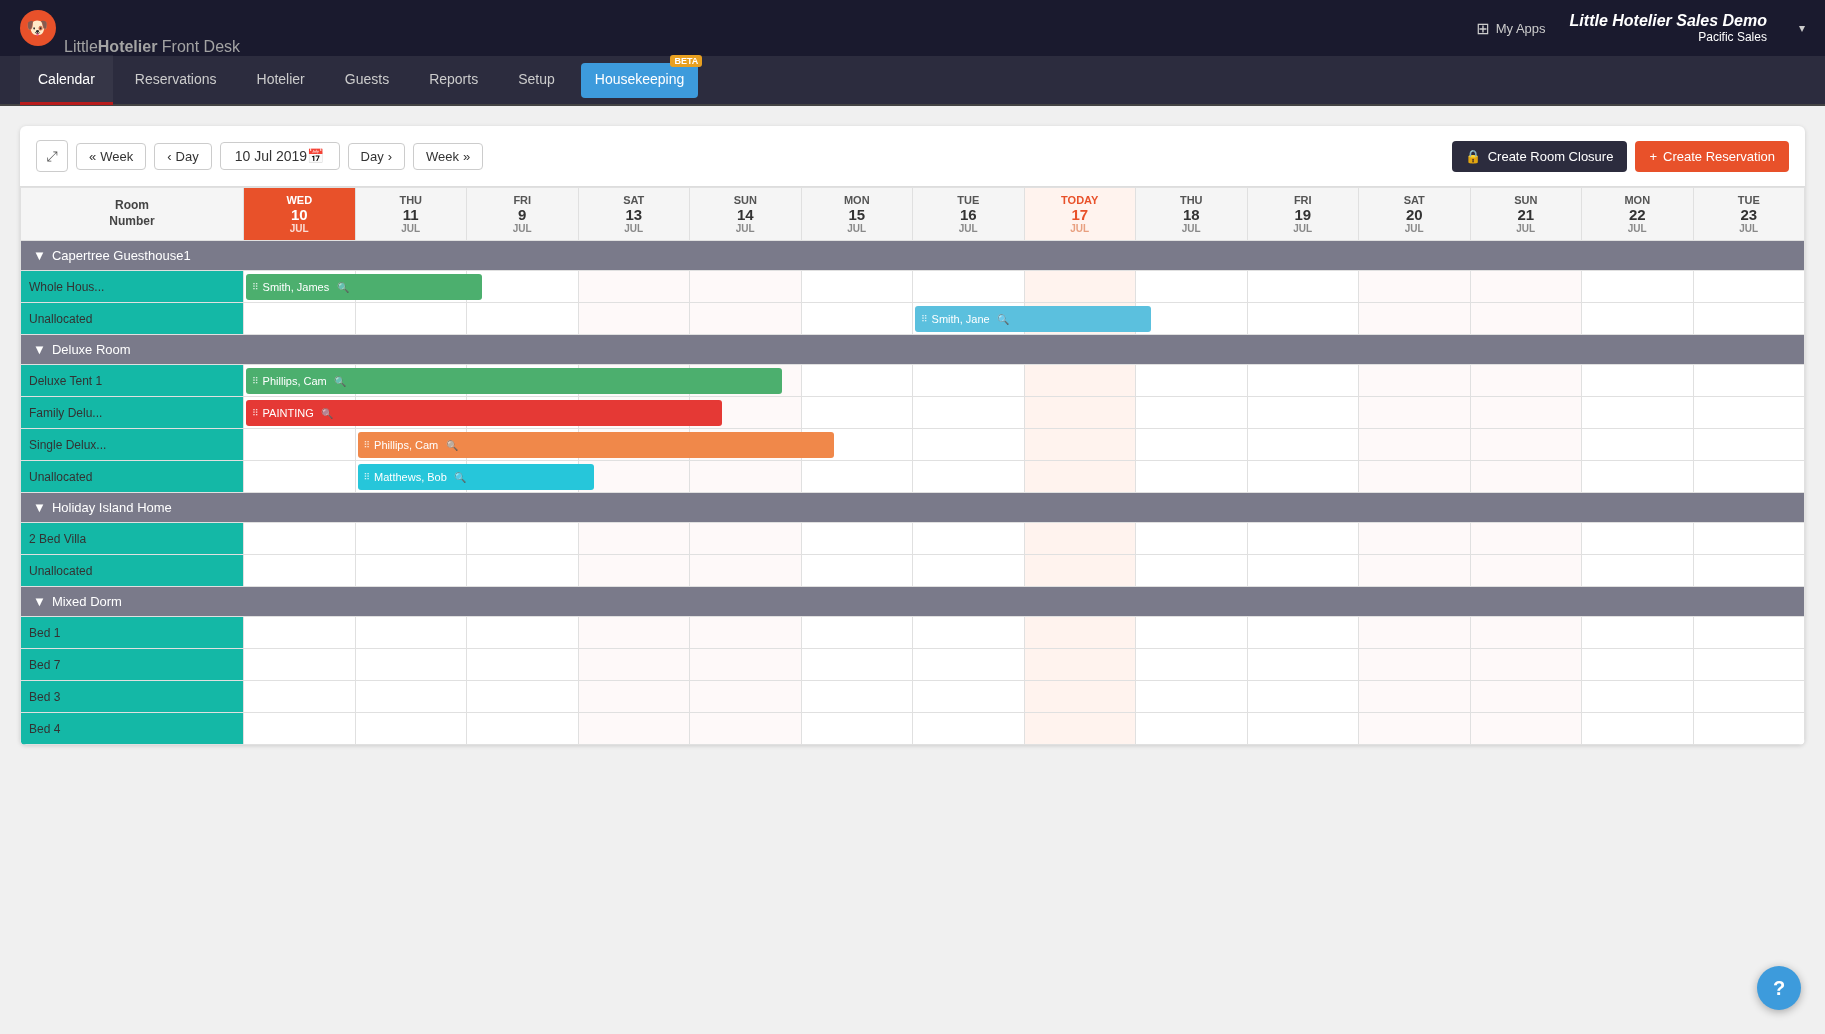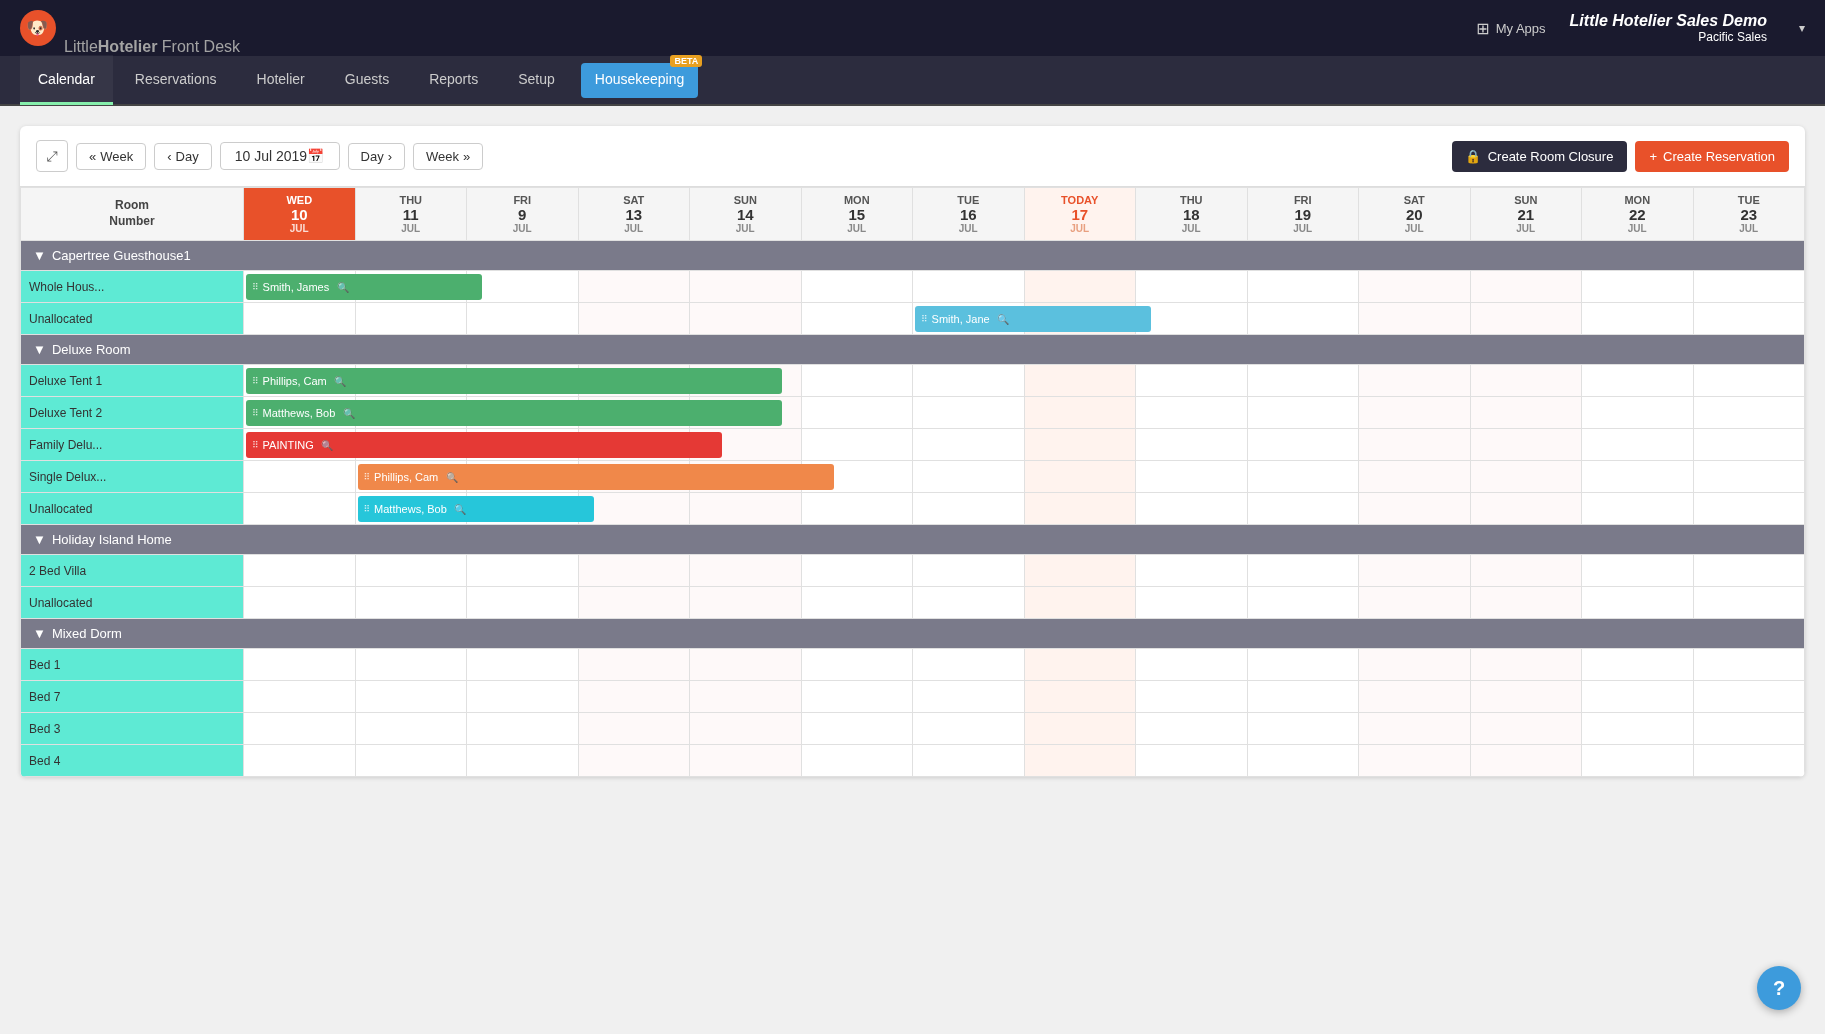--- a/index.html
+++ b/index.html
@@ -70,21 +70,21 @@
       padding: 12px 18px;
       cursor: pointer;
       font-size: 14px;
       border-bottom: 3px solid transparent;
       height: 50px;
       display: flex;
       align-items: center;
     }
     .tab-item.active {
       color: white;
-      border-bottom: 3px solid #86efac;
+      border-bottom: 3px solid #b91c1c;
       background: rgba(255,255,255,0.05);
     }
     .tab-housekeeping {
       background: #3d9bdc;
       color: white !important;
       border-radius: 4px;
       padding: 8px 14px;
       margin-left: 4px;
       position: relative;
       height: auto;
@@ -262,21 +262,21 @@
       padding: 7px 12px;
     }
     .section-arrow { margin-right: 6px; }
 
     
     .room-name-cell {
       font-size: 12px;
       color: #333;
       padding: 4px 8px;
       vertical-align: middle;
-      background: #5eead4;
+      background: #14b8a6;
       font-weight: 400;
     }
     .cal-cell {
       padding: 2px;
       height: 32px;
       vertical-align: middle;
       position: relative;
       background: white;
     }
     .cal-cell.weekend { background: #fef9f9; }
@@ -553,44 +553,20 @@
               <td class="cal-cell"></td>
               <td class="cal-cell today-cell"></td>
               <td class="cal-cell"></td>
               <td class="cal-cell"></td>
               <td class="cal-cell weekend"></td>
               <td class="cal-cell weekend"></td>
               <td class="cal-cell"></td>
               <td class="cal-cell"></td>
             </tr>
             <tr>
-              <td class="room-name-cell">Deluxe Tent 2</td>
-              <td class="cal-cell" style="position: relative; overflow: visible;">
-                <div class="res-bar green" style="position: absolute; left: 2px; top: 3px; width: 536px; z-index: 3;">
-                  <span class="res-dots">⠿</span>
-                  <span>Matthews, Bob</span>
-                  <br>
-                  <span class="res-search" style="font-size:10px;">🔍</span>
-                </div>
-              </td>
-              <td class="cal-cell"></td>
-              <td class="cal-cell"></td>
-              <td class="cal-cell weekend"></td>
-              <td class="cal-cell weekend"></td>
-              <td class="cal-cell"></td>
-              <td class="cal-cell"></td>
-              <td class="cal-cell today-cell"></td>
-              <td class="cal-cell"></td>
-              <td class="cal-cell"></td>
-              <td class="cal-cell weekend"></td>
-              <td class="cal-cell weekend"></td>
-              <td class="cal-cell"></td>
-              <td class="cal-cell"></td>
-            </tr>
-            <tr>
               <td class="room-name-cell">Family Delu...</td>
               <td class="cal-cell" style="position: relative; overflow: visible;">
                 <div class="res-bar red" style="position: absolute; left: 2px; top: 3px; width: 476px; z-index: 3;">
                   <span class="res-dots">⠿</span>
                   <span>PAINTING</span>
                   <br>
                   <span class="res-search" style="font-size:10px;">🔍</span>
                 </div>
               </td>
               <td class="cal-cell"></td>

